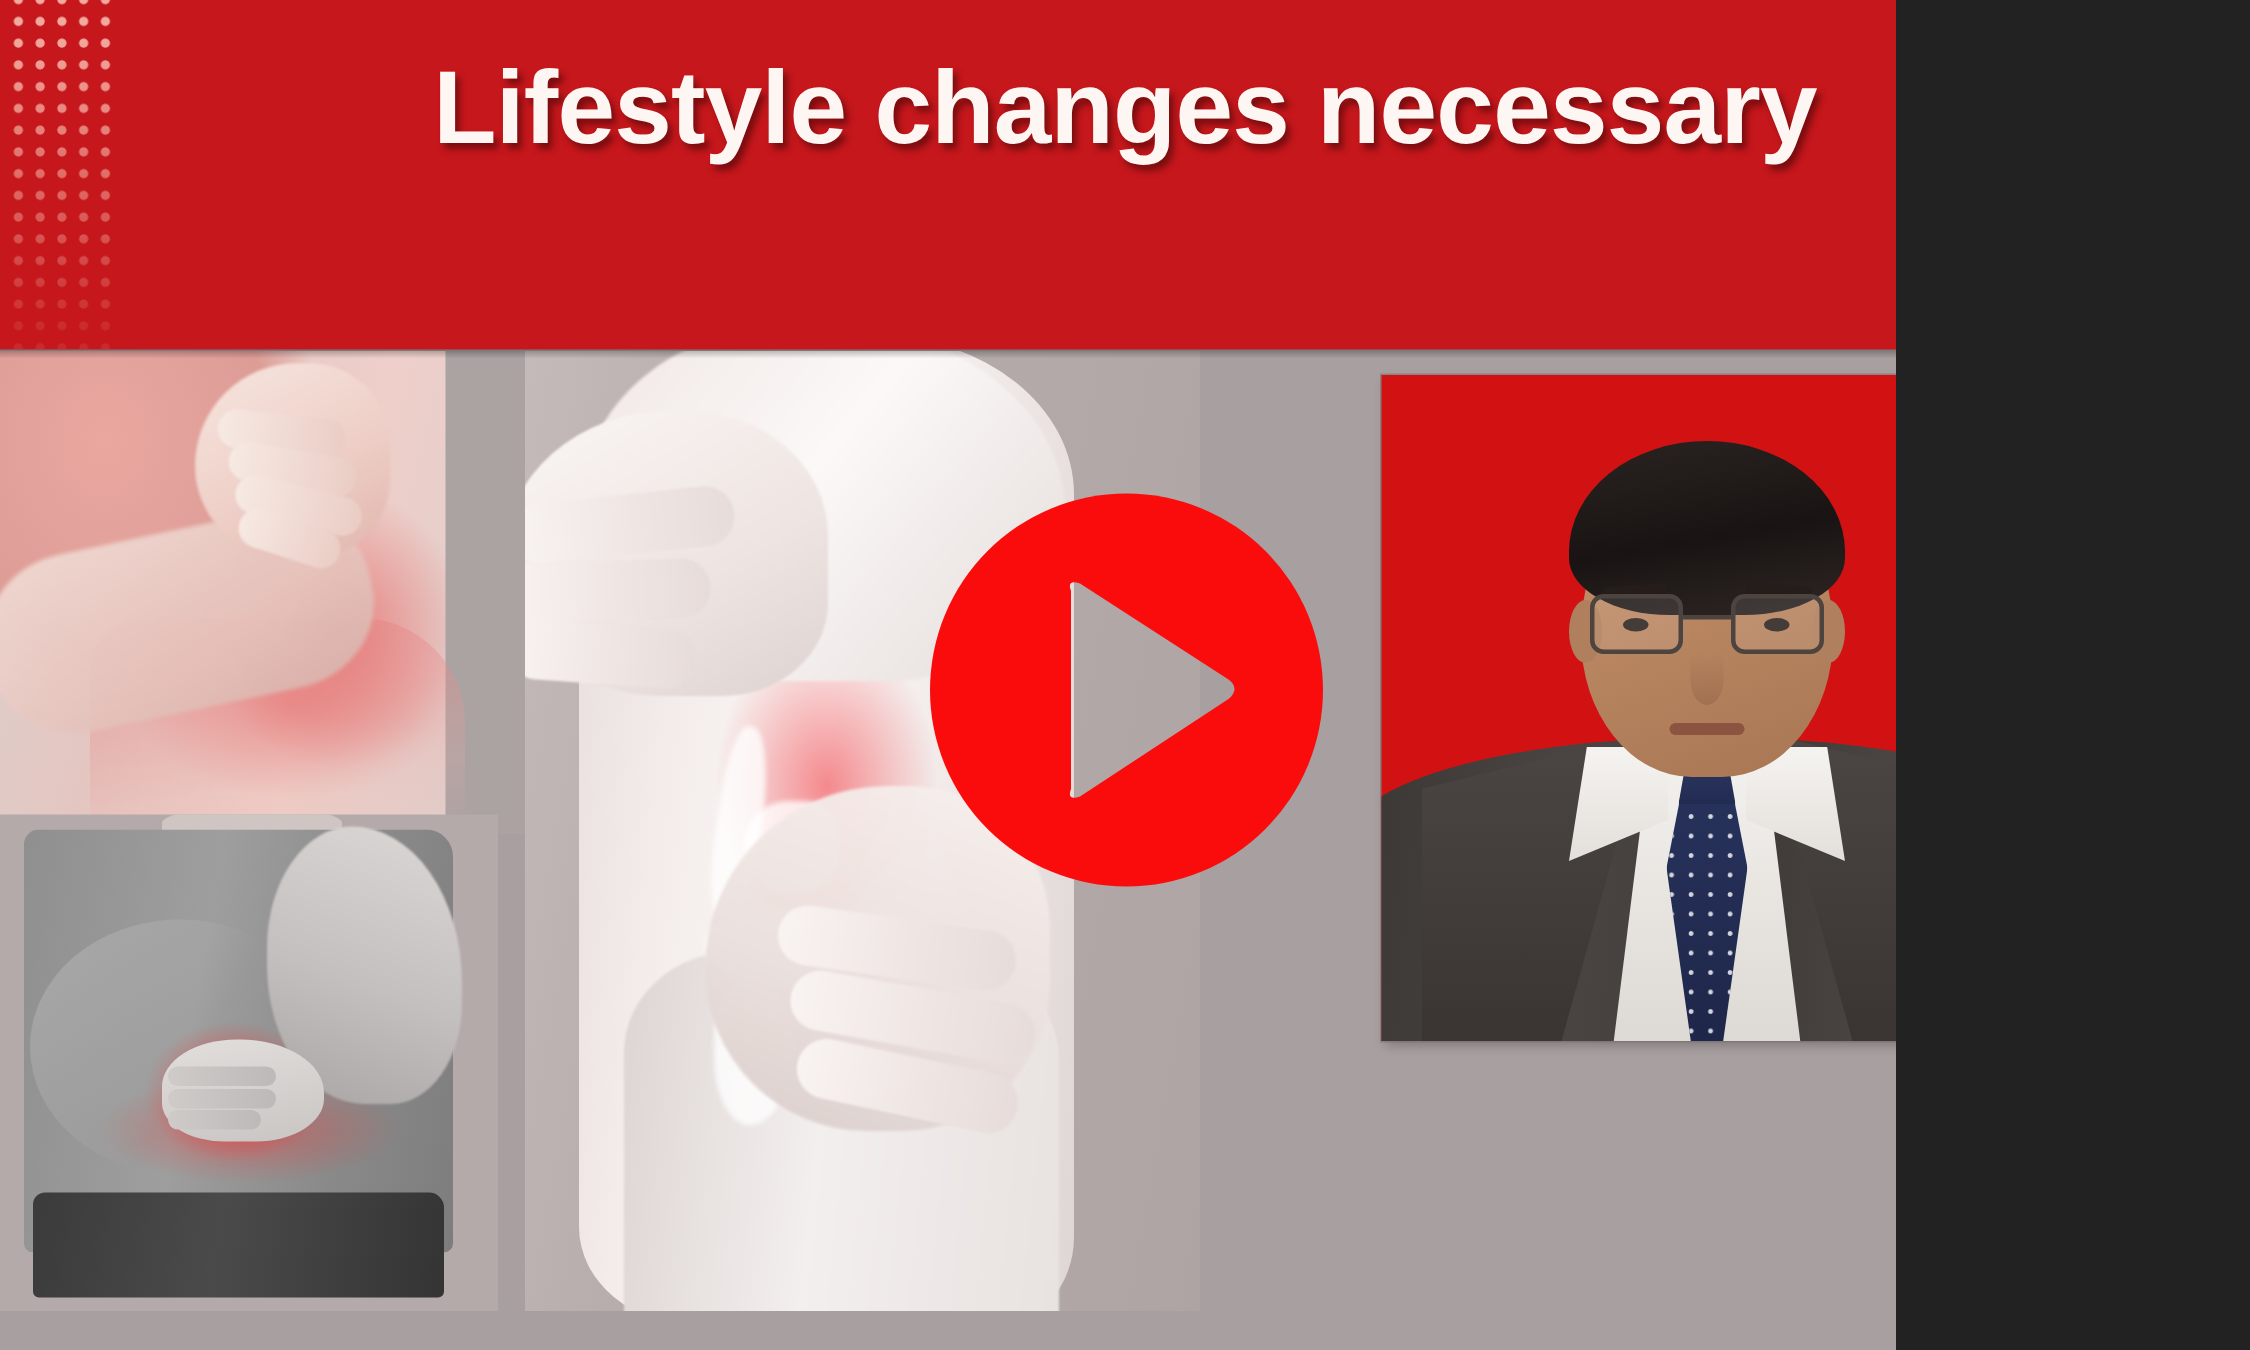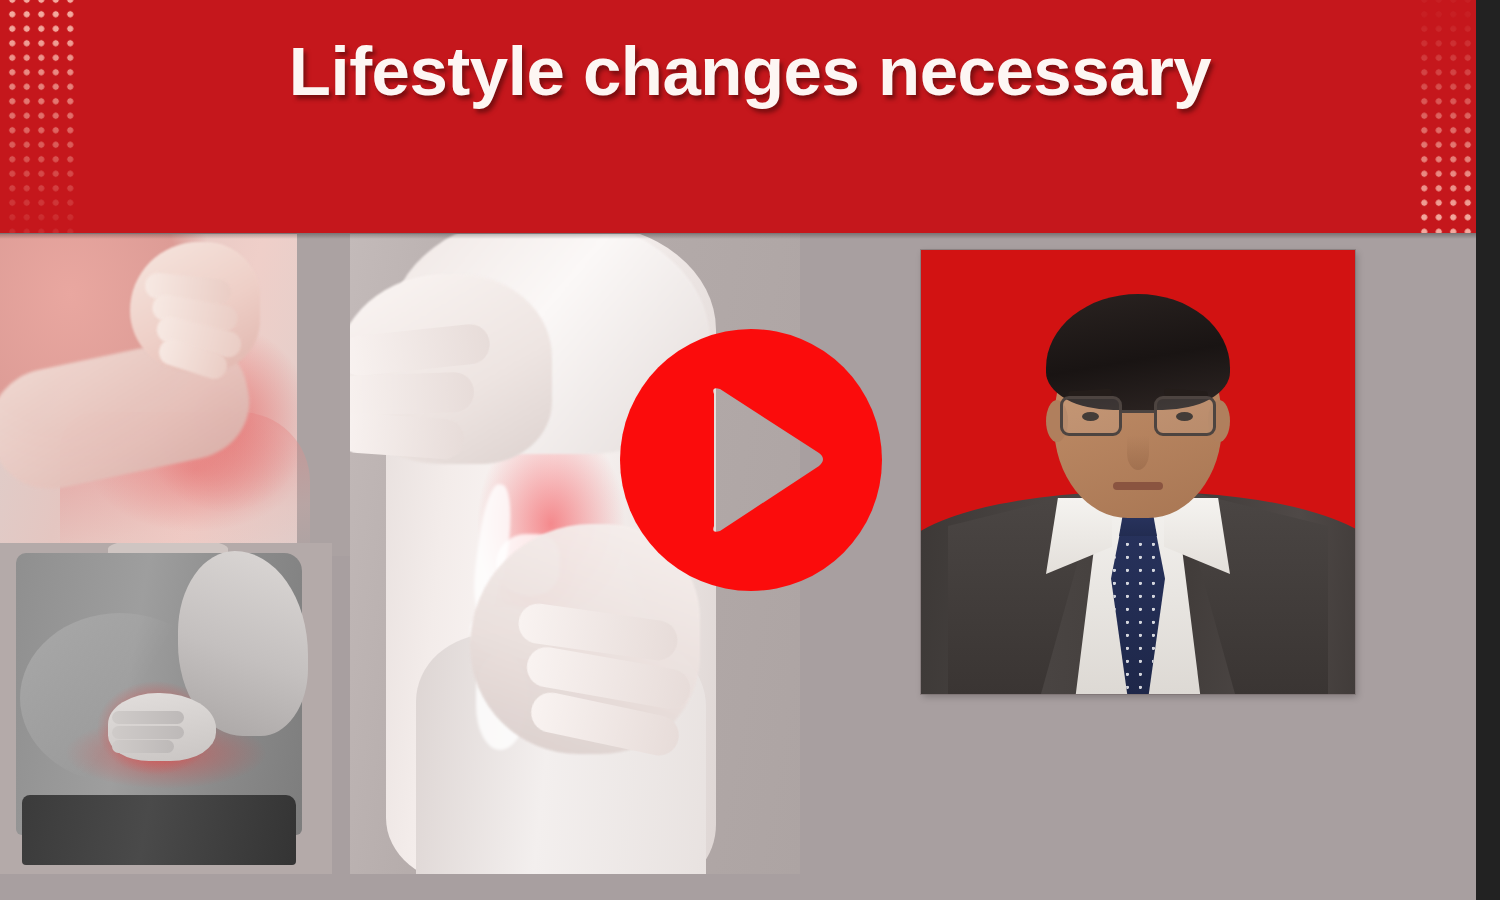--- a/index.html
+++ b/index.html
@@ -1,20 +1,20 @@
 <!DOCTYPE html>
 <html><head>
 <meta charset="utf-8">
 <title>Video Thumbnail</title>
 <style>
   * { margin:0; padding:0; box-sizing:border-box; }
   html,body{ background:#222; }
   .stage{
     position:relative;
-    width:1476px; height:900px;
+    width:1264px; height:900px;
     overflow:hidden;
     font-family:"Liberation Sans", sans-serif;
     background:#a89fa0;
   }
 
   
   .header{
     position:absolute; left:0; top:0;
     width:1500px; height:233px;
     background:#c5171c;

